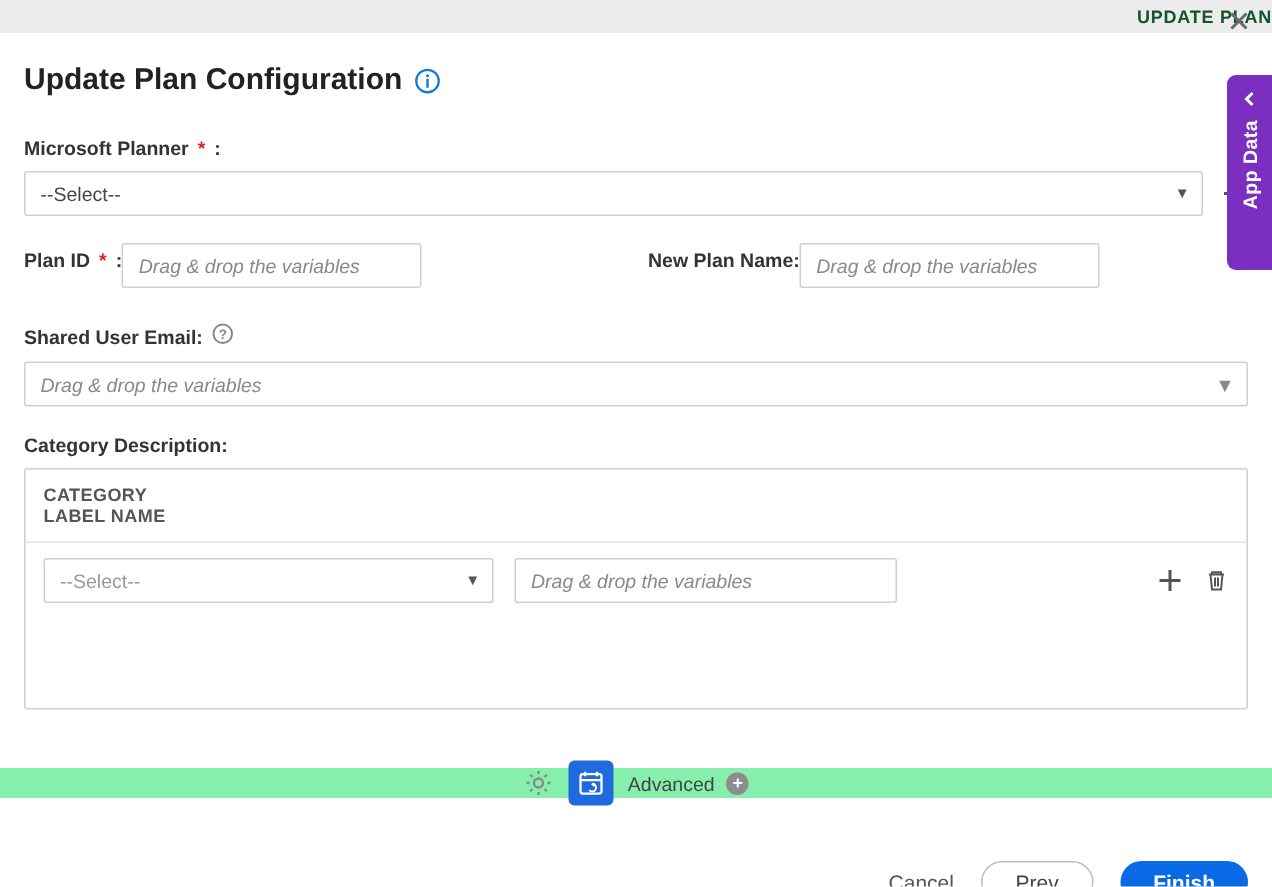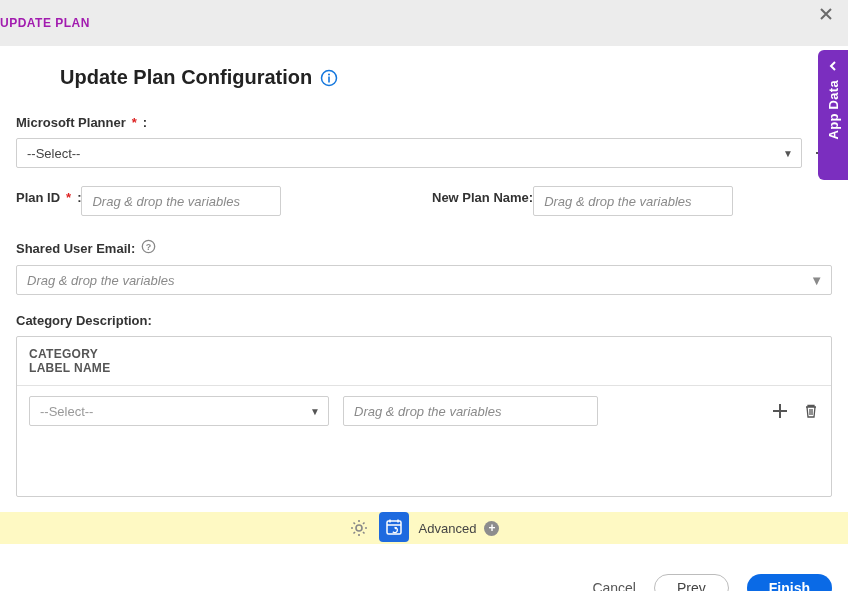--- a/index.html
+++ b/index.html
@@ -1,20 +1,20 @@
 <!DOCTYPE html>
 <html><head>
   <meta charset="utf-8">
   <style>
     * { box-sizing: border-box; margin: 0; padding: 0; font-family: -apple-system, BlinkMacSystemFont, "Segoe UI", Arial, sans-serif; }
     body { width: 848px; height: 591px; background: #fff; color: #3a3a3a; position: relative; overflow: hidden; }
-    .header { background: #ececec; height: 46px; display: flex; align-items: center; justify-content: flex-start; font-size: 12px; font-weight: 600; letter-spacing: 0.5px; color: #a21caf; position: relative; }
+    .header { background: #ececec; height: 22px; display: flex; align-items: center; justify-content: flex-end; font-size: 12px; font-weight: 600; letter-spacing: 0.5px; color: #14532d; position: relative; }
     .header .close { position: absolute; right: 14px; top: 6px; cursor: pointer; color: #6a6a6a; }
     .content { padding: 20px 16px 12px 16px; }
-    .title-row { display: flex; align-items: center; gap: 8px; margin-bottom: 26px; margin-left: 44px; }
+    .title-row { display: flex; align-items: center; gap: 8px; margin-bottom: 26px; }
     .page-title { font-size: 20px; font-weight: 700; color: #222; }
     .info-icon svg { display: block; }
     .field-label { font-size: 13px; font-weight: 600; color: #333; margin-bottom: 8px; display: flex; align-items: center; gap: 6px; }
     .req { color: #d22; }
     .row { display: flex; gap: 16px; margin-bottom: 18px; }
     .col { flex: 1; display: flex; flex-direction: row; }
     .select, .input, .dd-input {
       height: 30px; border: 1px solid #cfcfcf; background: #fff; border-radius: 2px;
       font-size: 13px; padding: 0 10px; color: #444; display: flex; align-items: center;
     }
@@ -30,21 +30,21 @@
     .shared-row .dd-input { width: 100%; }
     .category-box { border: 1px solid #cfcfcf; border-radius: 2px; padding-bottom: 60px; }
     .cat-header { display: flex; padding: 10px 12px; border-bottom: 1px solid #e2e2e2; flex-direction: column; }
     .cat-header .th { font-size: 12px; font-weight: 600; color: #555; letter-spacing: 0.3px; }
     .cat-header .th1 { width: 45%; }
     .cat-header .th2 { width: 55%; }
     .cat-row { display: flex; align-items: center; gap: 14px; padding: 10px 12px; }
     .cat-row .select { width: 300px; }
     .cat-row .input { width: 255px; font-style: italic; color: #8a8a8a; }
     .cat-row .spacer { flex: 1; }
-    .footer-strip { background: #fef9c3; height: 32px; display: flex; justify-content: center; gap: 10px; position: absolute; left: 0; right: 0; top: 512px; }
+    .footer-strip { background: #86efac; height: 20px; display: flex; align-items: center; justify-content: center; gap: 10px; position: absolute; left: 0; right: 0; top: 512px; }
     .footer-strip .adv { display: flex; align-items: center; gap: 8px; font-size: 13px; color: #444; }
     .footer-strip .icon-badge { width: 30px; height: 30px; border-radius: 4px; background: #1e6adf; display: flex; align-items: center; justify-content: center; }
     .footer-strip .gear { color: #777; }
     .footer-strip .plus-badge { width: 15px; height: 15px; border-radius: 50%; background: #8d8d8d; color: #fff; display: flex; align-items: center; justify-content: center; font-size: 12px; font-weight: 700; }
     .bottom-actions { position: absolute; right: 16px; top: 574px; display: flex; align-items: center; gap: 18px; }
     .btn-cancel { background: none; border: none; color: #555; font-size: 14px; cursor: pointer; }
     .btn-outline { background: #fff; border: 1px solid #bcbcbc; color: #444; font-size: 14px; padding: 5px 22px; border-radius: 18px; cursor: pointer; }
     .btn-primary { background: #0a6ae6; border: none; color: #fff; font-size: 14px; font-weight: 600; padding: 6px 22px; border-radius: 18px; cursor: pointer; }
     .side-tab { position: absolute; right: 0; top: 50px; width: 30px; height: 130px; background: #7b2ebf; color: #fff; border-radius: 6px 0 0 6px; display: flex; flex-direction: column; align-items: center; padding-top: 10px; gap: 8px; }
     .side-tab svg { display: block; }

